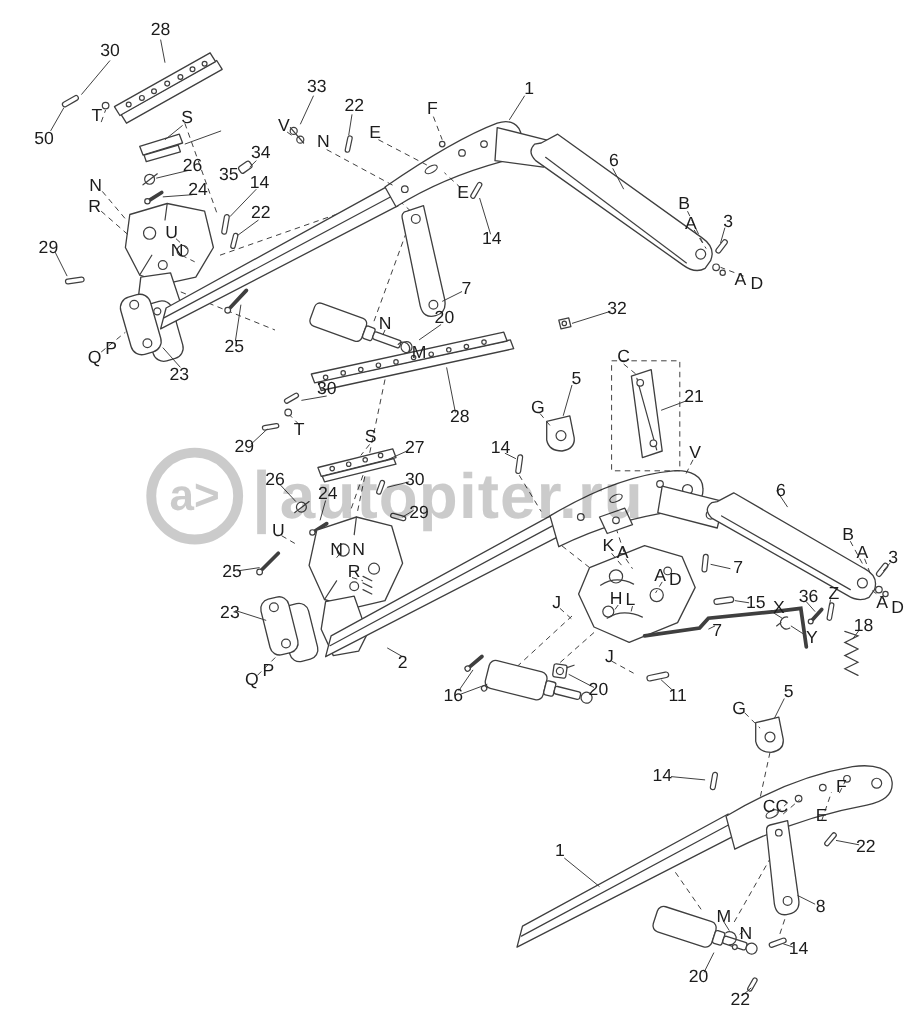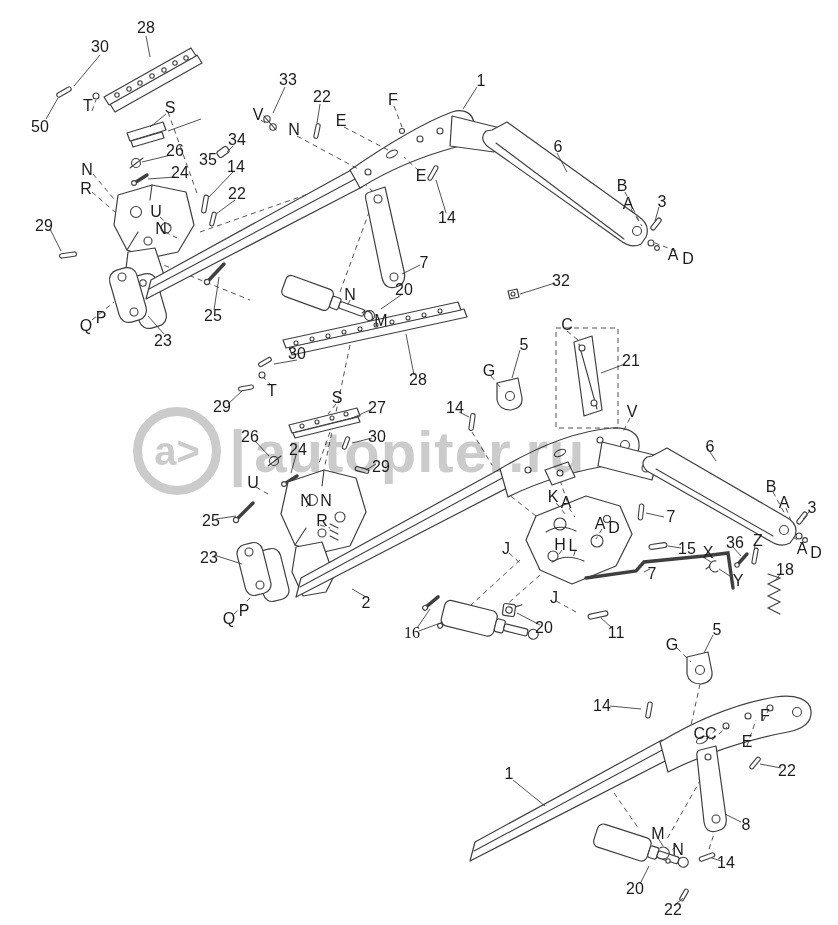--- a/index.html
+++ b/index.html
@@ -588,21 +588,21 @@
     <span class="part-label" style="left: 816px; top: 553px;">D</span>
     <span class="part-label" style="left: 506px; top: 549px;">J</span>
     <span class="part-label" style="left: 209px; top: 558px;">23</span>
     <span class="part-label" style="left: 785px; top: 570px;">18</span>
     <span class="part-label" style="left: 652px; top: 574px;">7</span>
     <span class="part-label" style="left: 738px; top: 581px;">Y</span>
     <span class="part-label" style="left: 554px; top: 598px;">J</span>
     <span class="part-label" style="left: 366px; top: 603px;">2</span>
     <span class="part-label" style="left: 244px; top: 611px;">P</span>
     <span class="part-label" style="left: 229px; top: 619px;">Q</span>
-    <span class="part-label" style="left: 412px; top: 633px; font-family: Liberation Serif, serif;">16</span>
+    <span class="part-label" style="left: 412px; top: 633px;">16</span>
     <span class="part-label" style="left: 544px; top: 628px;">20</span>
     <span class="part-label" style="left: 616px; top: 633px;">11</span>
     <span class="part-label" style="left: 717px; top: 630px;">5</span>
     <span class="part-label" style="left: 672px; top: 645px;">G</span>
     <span class="part-label" style="left: 602px; top: 706px;">14</span>
     <span class="part-label" style="left: 765px; top: 716px;">F</span>
     <span class="part-label" style="left: 705px; top: 734px;">CC</span>
     <span class="part-label" style="left: 747px; top: 742px;">E</span>
     <span class="part-label" style="left: 509px; top: 774px;">1</span>
     <span class="part-label" style="left: 787px; top: 771px;">22</span>

